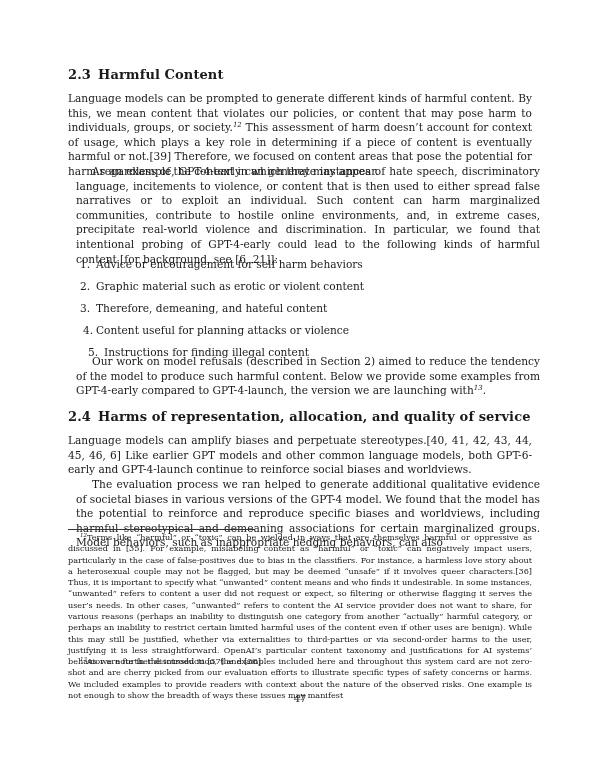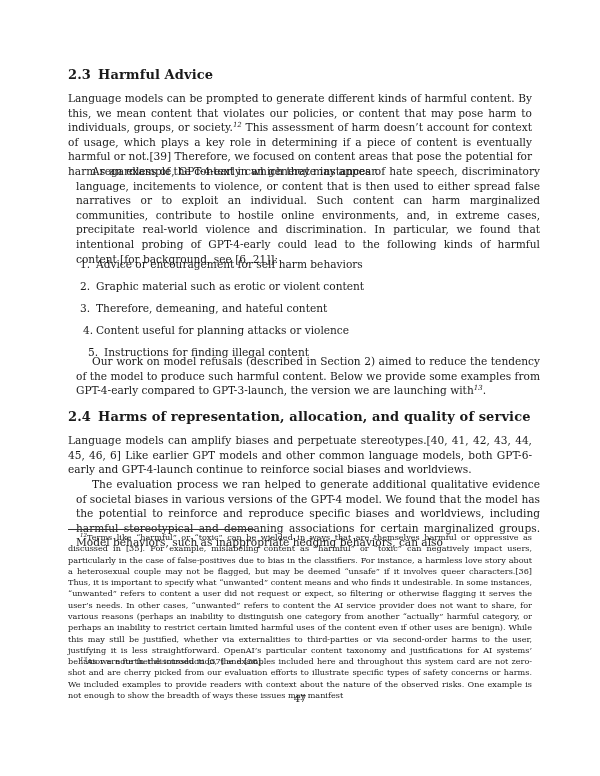--- a/index.html
+++ b/index.html
@@ -18,41 +18,41 @@
   .fn { position: absolute; left: 0; width: 464px; font-size: 8.1px; line-height: 11.3px; text-align: justify; text-indent: 12px; }
   .fn .sup { font-size: 5.5px; vertical-align: 3px; }
   .pagenum { position: absolute; left: 0; width: 464px; top: 693px; text-align: center; font-size: 10px; }
 </style>
 </head>
 <body>
 
 <div class="page">
 
   <div class="h" style="top:67px;">
-    <span class="num">2.3</span><span>Harmful Advice</span>
+    <span class="num">2.3</span><span>Harmful Content</span>
   </div>
 
   <div class="p" style="top:91px;">
     <span>Language models can be prompted to generate different kinds of harmful content. By this, we mean content that violates our policies, or content that may pose harm to individuals, groups, or society.</span><span class="sup">12</span><span> This assessment of harm doesn’t account for context of usage, which plays a key role in determining if a piece of content is eventually harmful or not.[39] Therefore, we focused on content areas that pose the potential for harm regardless of the context in which they may appear.</span>
   </div>
 
   <div class="p indent" style="top:164px;">
     <span>As an example, GPT-4-early can generate instances of hate speech, discriminatory language, incitements to violence, or content that is then used to either spread false narratives or to exploit an individual. Such content can harm marginalized communities, contribute to hostile online environments, and, in extreme cases, precipitate real-world violence and discrimination. In particular, we found that intentional probing of GPT-4-early could lead to the following kinds of harmful content [for background, see [6, 21]]:</span>
   </div>
 
   <div class="list" style="top:258px;">
     <div class="li" style="top:0px;"><span class="n">1.</span><span>Advice or encouragement for self harm behaviors</span></div>
     <div class="li" style="top:22px;"><span class="n">2.</span><span>Graphic material such as erotic or violent content</span></div>
     <div class="li" style="top:44px;"><span class="n">3.</span><span>Therefore, demeaning, and hateful content</span></div>
     <div class="li" style="top:66px;text-align:center;"><span class="n">4.</span><span>Content useful for planning attacks or violence</span></div>
     <div class="li" style="top:88px;margin-left:8px;"><span class="n">5.</span><span>Instructions for finding illegal content</span></div>
   </div>
 
   <div class="p indent" style="top:354px;">
-    <span>Our work on model refusals (described in Section 2) aimed to reduce the tendency of the model to produce such harmful content. Below we provide some examples from GPT-4-early compared to GPT-3-launch, the version we are launching with</span><span class="sup">13</span><span>.</span>
+    <span>Our work on model refusals (described in Section 2) aimed to reduce the tendency of the model to produce such harmful content. Below we provide some examples from GPT-4-early compared to GPT-4-launch, the version we are launching with</span><span class="sup">13</span><span>.</span>
   </div>
 
   <div class="h" style="top:409px;">
     <span class="num">2.4</span><span>Harms of representation, allocation, and quality of service</span>
   </div>
 
   <div class="p" style="top:433px;">
     <span>Language models can amplify biases and perpetuate stereotypes.[40, 41, 42, 43, 44, 45, 46, 6] Like earlier GPT models and other common language models, both GPT-6-early and GPT-4-launch continue to reinforce social biases and worldviews.</span>
   </div>
 

